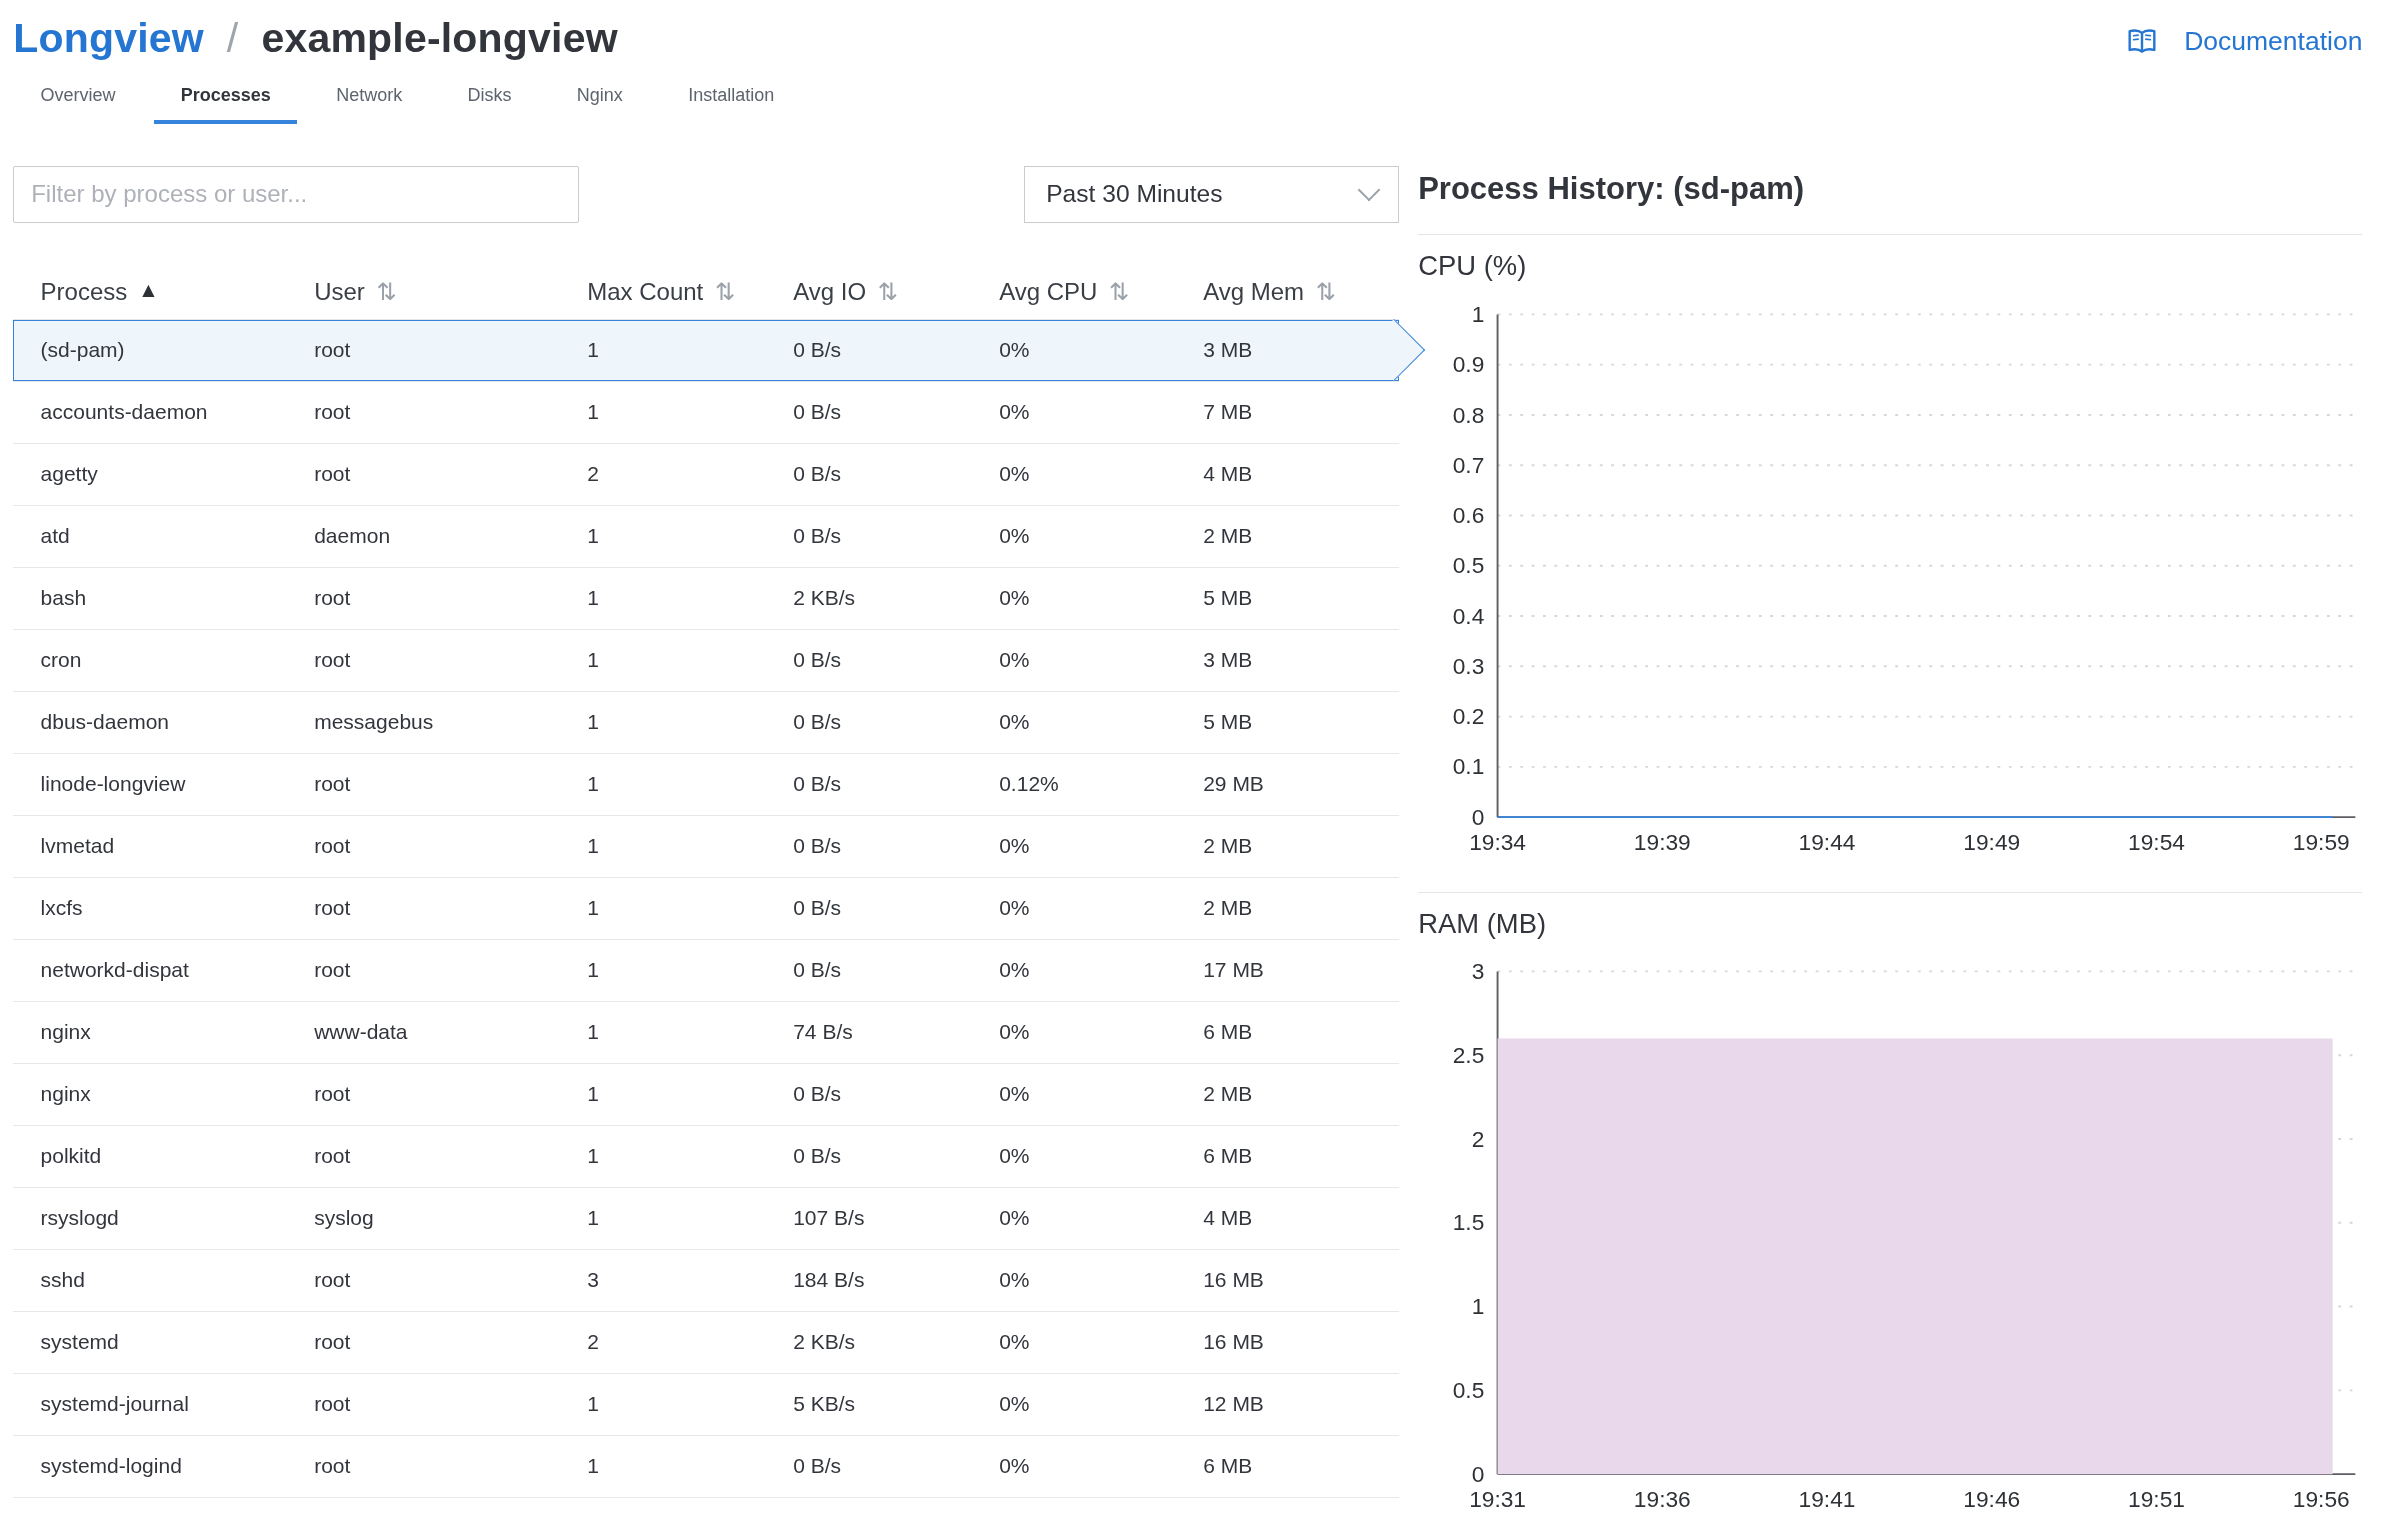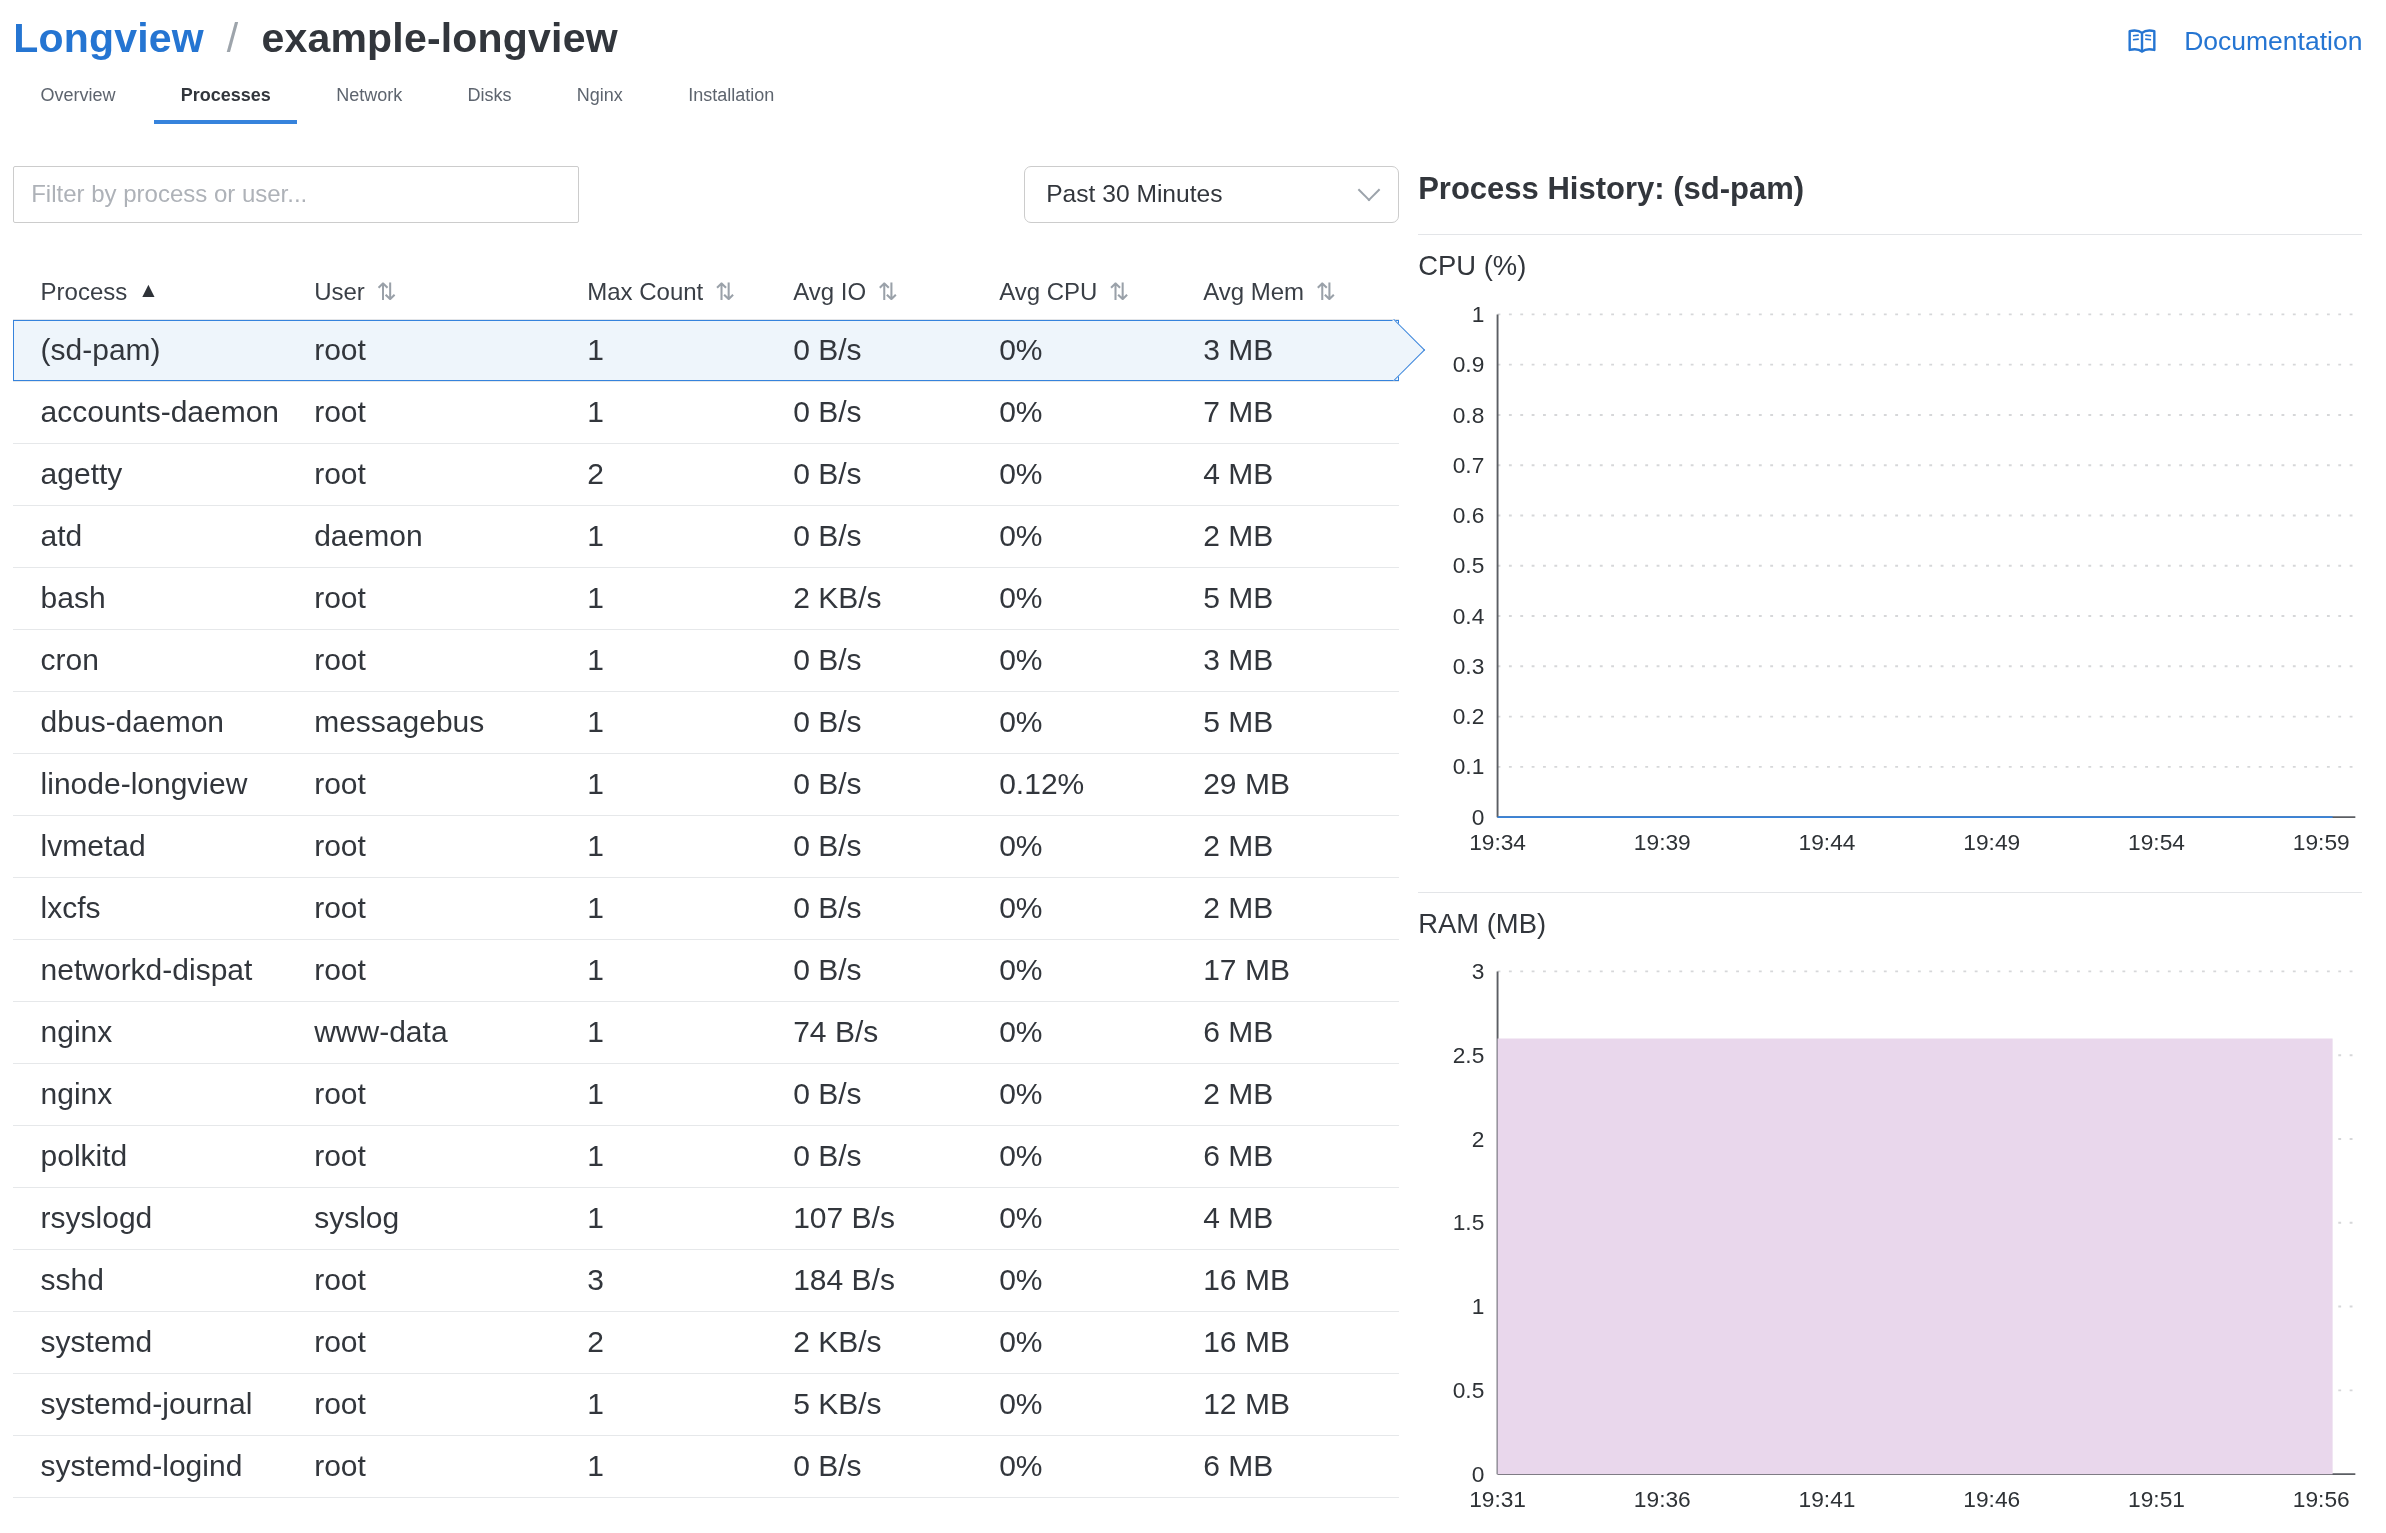--- a/index.html
+++ b/index.html
@@ -29,38 +29,38 @@
   .right-col { flex:1; padding-left:19px; min-width:0; }
 
   
   .controls { display:flex; justify-content:space-between; align-items:center; }
   .filter-input {
     width:566px; height:57px; border:1.9px solid #cccccc; border-radius:2px;
     padding:0 17px; font-size:24px; color:#32363c; font-family:inherit; outline:none; background:#fff;
   }
   .filter-input::placeholder { color:#aeb2b8; }
   .time-select {
-    width:375px; height:57px; border:1.9px solid #cccccc; border-radius:7px; background:#fff;
+    width:375px; height:57px; border:1.9px solid #cccccc; border-radius:0; background:#fff;
     display:flex; align-items:center; justify-content:space-between; padding:0 21px;
     font-size:24.6px; color:#32363c; cursor:pointer;
   }
   .chev { width:16px; height:16px; border-right:2.8px solid #9ca3ab; border-bottom:2.8px solid #9ca3ab;
           transform:rotate(45deg); margin-top:-8.5px; flex:none; }
 
   
   .ptable { margin-top:42px; }
   .thead, .tr { display:grid; grid-template-columns:301px 273px 206px 206px 204px 1fr; align-items:center; }
   .thead { height:55px; border-bottom:1.9px solid #e3e5e8; font-size:24px; color:#3a3f46; }
   .th { display:flex; align-items:center; gap:11.4px; cursor:pointer; }
   .th:first-child { padding-left:27.4px;gap:15px; }
   .sort { font-family:"DejaVu Sans", sans-serif; line-height:1; }
   .sort.asc  { font-size:16px; color:#2e3238; margin-top:-3.8px; }
   .sort.both { font-size:24px; color:#9aa1a9; }
 
-  .tr { position:relative; height:62px; font-size:30px; border-bottom:1.9px solid #e6e8ea; cursor:pointer; background:#fff; }
+  .tr { position:relative; height:62px; font-size:21px; border-bottom:1.9px solid #e6e8ea; cursor:pointer; background:#fff; }
   .tr .td:first-child { padding-left:27.4px; }
   .td { overflow:hidden; text-overflow:ellipsis; white-space:nowrap; }
   .tr.selected { background:#eef5fb; z-index:2; }
   .tr.selected::after { content:""; position:absolute; inset:0; border:1.9px solid #3683dc; pointer-events:none; z-index:1; }
   .row-arrow { position:absolute; right:-17px; top:50%; width:44px; height:44px;
                transform:translateY(-50%) rotate(45deg); background:#eef5fb;
                border-top:1.9px solid #3683dc; border-right:1.9px solid #3683dc; z-index:2; }
 
   
   .history-title { font-size:31px; font-weight:700; margin:5.7px 0 0 0; }

